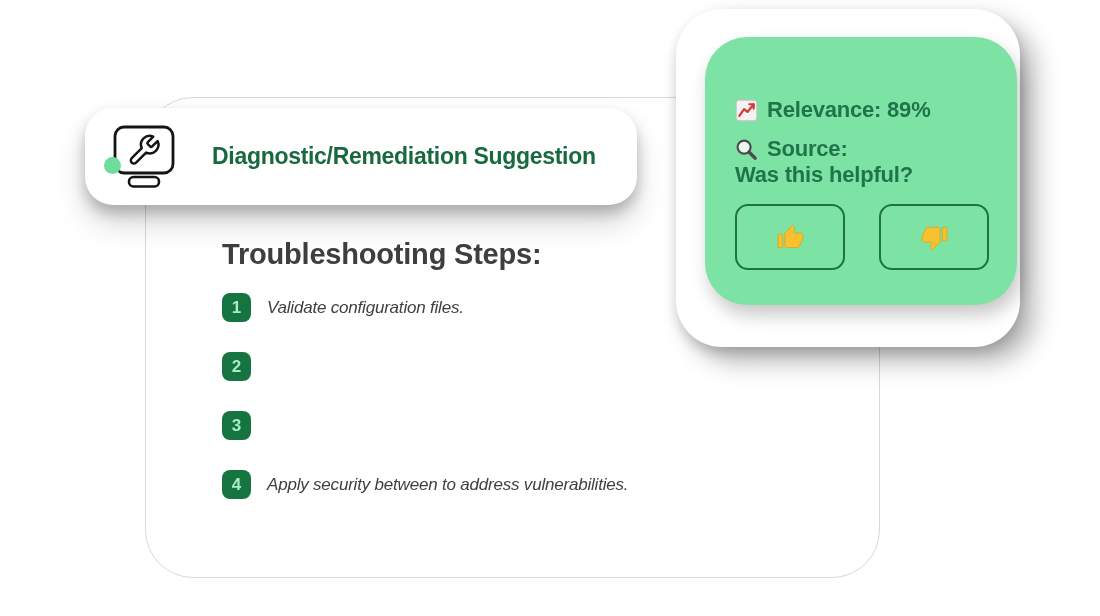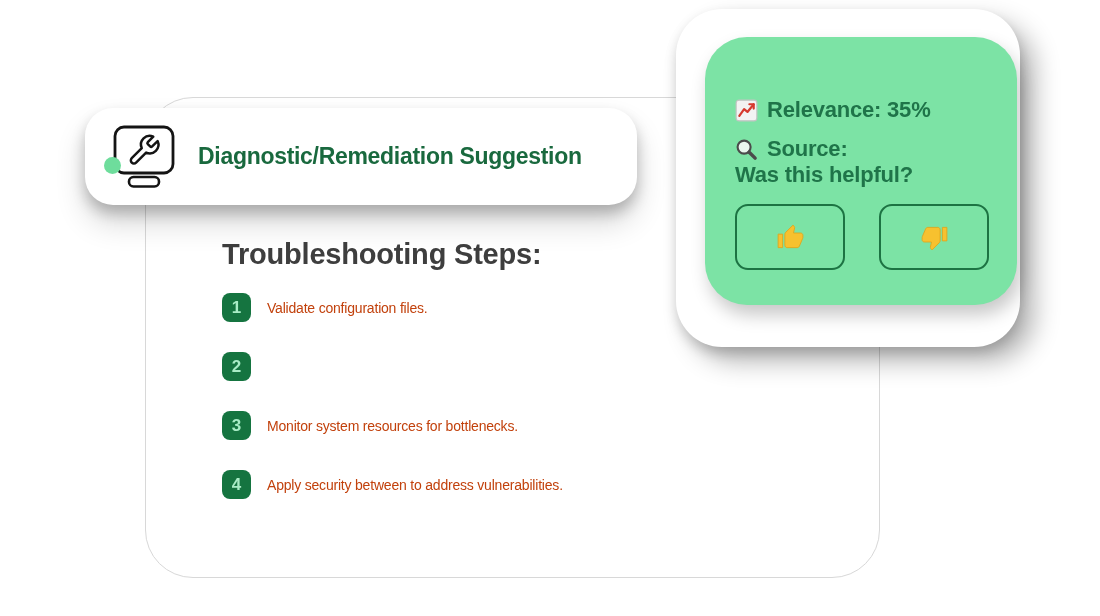--- a/index.html
+++ b/index.html
@@ -44,21 +44,21 @@
     z-index: 6;
   }
   .pill-icon {
     margin-left: 27px;
     width: 64px; height: 66px;
     position: relative;
     z-index: 5;
     flex: 0 0 auto;
   }
   .pill-label {
-    margin-left: 22px;
+    margin-left: 36px;
     font-size: 23px;
     font-weight: 700;
     letter-spacing: -0.3px;
     color: #19693e;
     white-space: nowrap;
   }
 
   
   .steps-title {
     position: absolute;
@@ -88,25 +88,26 @@
     background: #157440;
     color: #a9ecc6;
     font-size: 17px;
     font-weight: 600;
     display: flex;
     align-items: center;
     justify-content: center;
     flex: 0 0 auto;
   }
   .step-text {
-    font-size: 14px;
+    font-size: 17px;
     font-weight: 500;
     letter-spacing: -0.2px;
-    color: #c2410c;
+    color: #404040;
     white-space: nowrap;
+    font-style: italic;
   }
 
   
   .back-card {
     position: absolute;
     left: 676px; top: 9px;
     width: 344px; height: 338px;
     background: #ffffff;
     border-radius: 46px;
     box-shadow: 14px 14px 26px rgba(0,0,0,.30), 0 6px 12px rgba(0,0,0,.15);
@@ -184,40 +185,39 @@
 
   <div class="step-row r1">
     <span class="step-badge">1</span>
     <span class="step-text">Validate configuration files.</span>
   </div>
   <div class="step-row r2">
     <span class="step-badge">2</span>
   </div>
   <div class="step-row r3">
     <span class="step-badge">3</span>
-    <span class="step-text">Monitor system resources for bottlenecks.</span>
   </div>
   <div class="step-row r4">
     <span class="step-badge">4</span>
     <span class="step-text">Apply security between to address vulnerabilities.</span>
   </div>
 
   <div class="back-card"></div>
 
   <div class="feedback-card">
 
     <div class="fc-row relevance">
       <span class="fc-icon">
         <svg viewBox="0 0 24 24" width="23" height="23">
           <rect x="1.2" y="1.2" width="21.6" height="21.6" rx="3" fill="#f3f3f3" stroke="#c3c3c3" stroke-width="1.2"></rect>
           <polyline points="4.5,17.5 9.5,10.5 13,13.5 19.5,5.5" fill="none" stroke="#d63a2f" stroke-width="2.3" stroke-linecap="round" stroke-linejoin="round"></polyline>
           <polyline points="15,5.5 19.5,5.5 19.5,10" fill="none" stroke="#d63a2f" stroke-width="2.3" stroke-linecap="round" stroke-linejoin="round"></polyline>
         </svg>
       </span>
-      <span>Relevance: 35%</span>
+      <span>Relevance: 89%</span>
     </div>
 
     <div class="fc-row source">
       <span class="fc-icon">
         <svg viewBox="0 0 24 24" width="23" height="23">
           <circle cx="9.5" cy="9.5" r="6.8" fill="#eaf6ee" stroke="#4b4b4b" stroke-width="2.2"></circle>
           <line x1="14.8" y1="14.8" x2="21" y2="21" stroke="#4b4b4b" stroke-width="3.6" stroke-linecap="round"></line>
         </svg>
       </span>
       <span>Source:</span>

